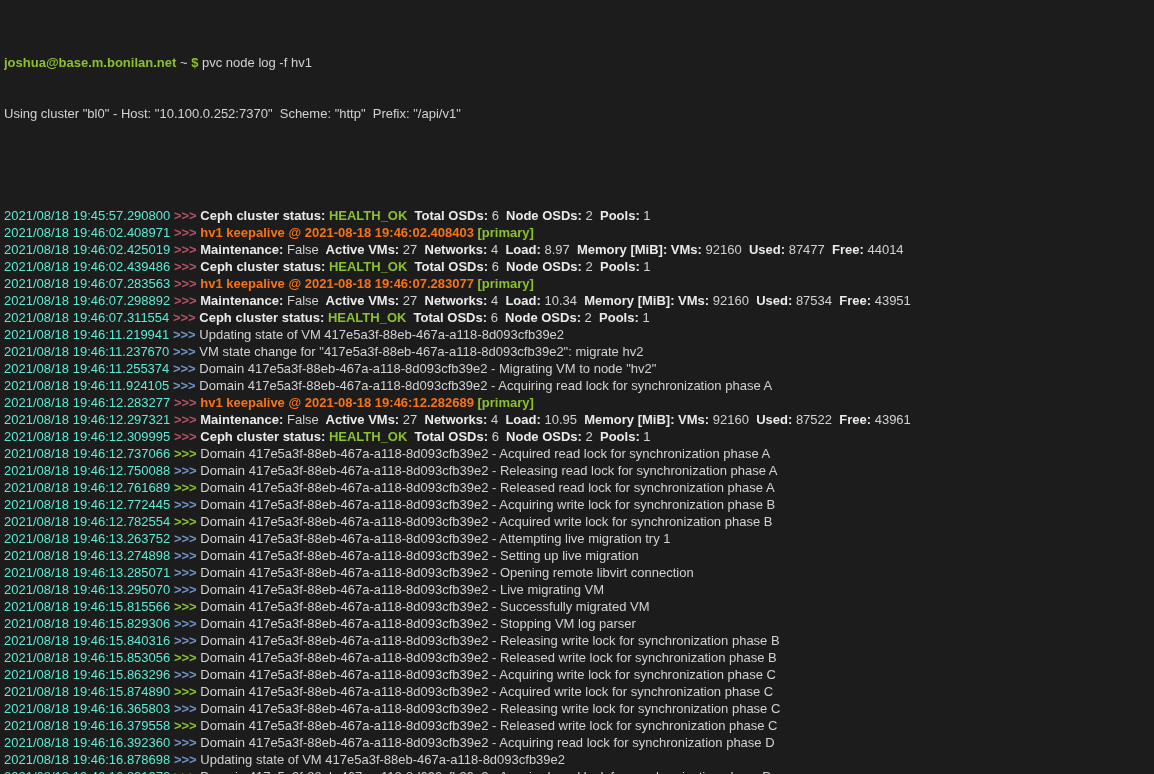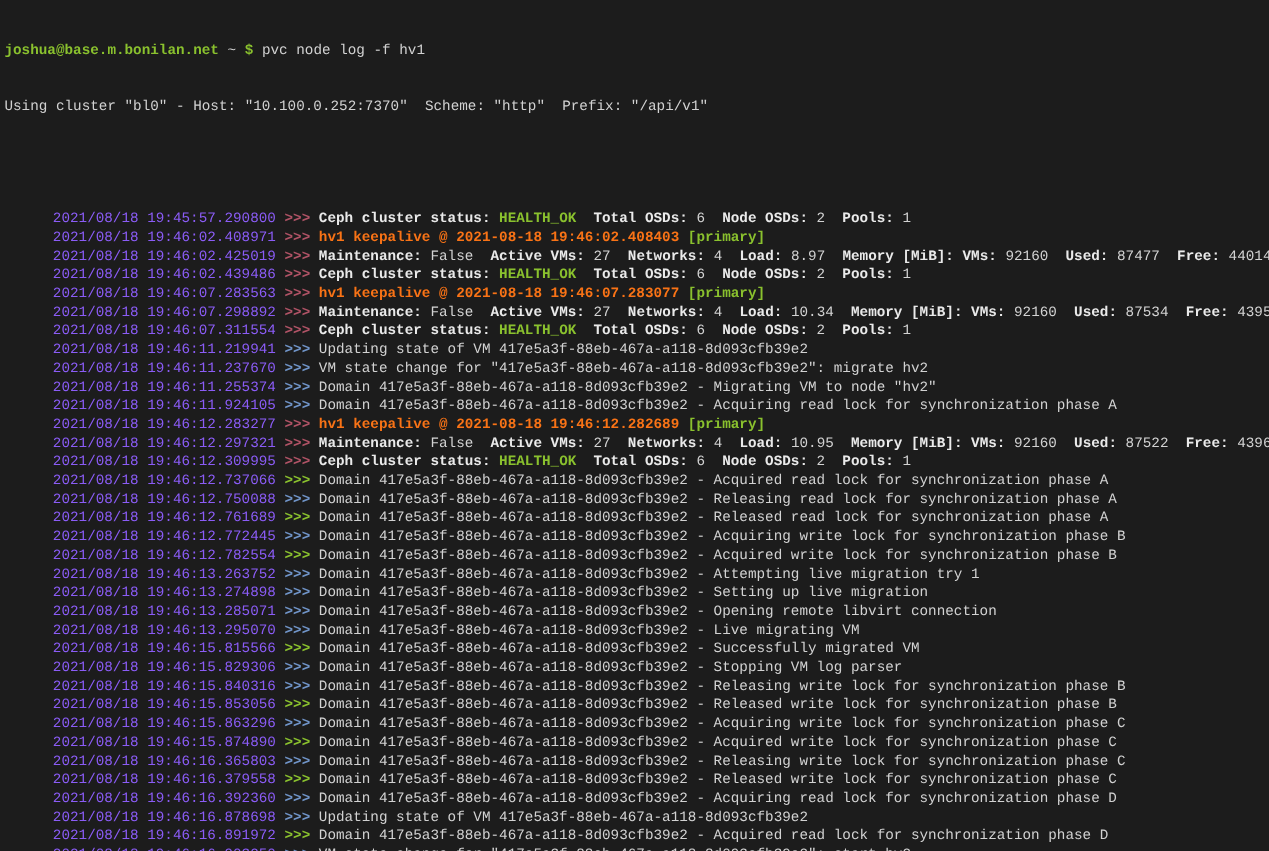--- a/index.html
+++ b/index.html
@@ -4,37 +4,37 @@
 <style>
   html, body { margin: 0; padding: 0; }
   body {
     width: 1154px; height: 774px;
     background: #1c1c1c;
     overflow: hidden;
   }
   .terminal {
     box-sizing: border-box;
     width: 1154px; height: 774px;
-    padding: 3px 0 0 4px;
-    font-family: Liberation Mono, monospace;
+    padding: 20px 0 0 4px;
+    font-family: Liberation Sans, sans-serif;
     font-size: 13px;
     line-height: 17px;
     color: #d2d2d2;
     white-space: pre;
   }
   .row { height: 17px; overflow: hidden; }
   .b { font-weight: bold; }
   .lbl { font-weight: bold; color: #eaeaea; }
   .val { color: #d2d2d2; }
   .green { color: #8ac12e; }
   .purple { color: #f97316; }
   .m-rose { color: #b05366; }
   .m-blue { color: #7094c8; }
   .m-green { color: #8ac12e; }
-  .ts { color: #8b5cf6; margin-left: 44px; }
+  .ts { color: #5eead4; }
 </style>
 </head>
 <body>
 
 <div class="terminal">
   <div class="row"><span class="green b">joshua@base.m.bonilan.net</span> <span class="val">~</span> <span class="green b">$</span> <span class="val">pvc node log -f hv1</span></div>
   <div class="row">Using cluster "bl0" - Host: "10.100.0.252:7370"  Scheme: "http"  Prefix: "/api/v1"</div>
   <div class="row"></div>
   <div><div class="row"><span class="ts">2021/08/18 19:45:57.290800 </span><span class="m-rose b">&gt;&gt;&gt; </span><span><span class="lbl">Ceph cluster status: </span><span class="green b">HEALTH_OK</span><span class="lbl">  Total OSDs: </span><span class="val">6</span><span class="lbl">  Node OSDs: </span><span class="val">2</span><span class="lbl">  Pools: </span><span class="val">1</span></span></div><div class="row"><span class="ts">2021/08/18 19:46:02.408971 </span><span class="m-rose b">&gt;&gt;&gt; </span><span><span class="purple b">hv1 keepalive @ 2021-08-18 19:46:02.408403 </span><span class="green b">[primary]</span></span></div><div class="row"><span class="ts">2021/08/18 19:46:02.425019 </span><span class="m-rose b">&gt;&gt;&gt; </span><span><span class="lbl">Maintenance: </span><span class="val">False</span><span class="lbl">  Active VMs: </span><span class="val">27</span><span class="lbl">  Networks: </span><span class="val">4</span><span class="lbl">  Load: </span><span class="val">8.97</span><span class="lbl">  Memory [MiB]: VMs: </span><span class="val">92160</span><span class="lbl">  Used: </span><span class="val">87477</span><span class="lbl">  Free: </span><span class="val">44014</span></span></div><div class="row"><span class="ts">2021/08/18 19:46:02.439486 </span><span class="m-rose b">&gt;&gt;&gt; </span><span><span class="lbl">Ceph cluster status: </span><span class="green b">HEALTH_OK</span><span class="lbl">  Total OSDs: </span><span class="val">6</span><span class="lbl">  Node OSDs: </span><span class="val">2</span><span class="lbl">  Pools: </span><span class="val">1</span></span></div><div class="row"><span class="ts">2021/08/18 19:46:07.283563 </span><span class="m-rose b">&gt;&gt;&gt; </span><span><span class="purple b">hv1 keepalive @ 2021-08-18 19:46:07.283077 </span><span class="green b">[primary]</span></span></div><div class="row"><span class="ts">2021/08/18 19:46:07.298892 </span><span class="m-rose b">&gt;&gt;&gt; </span><span><span class="lbl">Maintenance: </span><span class="val">False</span><span class="lbl">  Active VMs: </span><span class="val">27</span><span class="lbl">  Networks: </span><span class="val">4</span><span class="lbl">  Load: </span><span class="val">10.34</span><span class="lbl">  Memory [MiB]: VMs: </span><span class="val">92160</span><span class="lbl">  Used: </span><span class="val">87534</span><span class="lbl">  Free: </span><span class="val">43951</span></span></div><div class="row"><span class="ts">2021/08/18 19:46:07.311554 </span><span class="m-rose b">&gt;&gt;&gt; </span><span><span class="lbl">Ceph cluster status: </span><span class="green b">HEALTH_OK</span><span class="lbl">  Total OSDs: </span><span class="val">6</span><span class="lbl">  Node OSDs: </span><span class="val">2</span><span class="lbl">  Pools: </span><span class="val">1</span></span></div><div class="row"><span class="ts">2021/08/18 19:46:11.219941 </span><span class="m-blue b">&gt;&gt;&gt; </span><span><span class="val">Updating state of VM 417e5a3f-88eb-467a-a118-8d093cfb39e2</span></span></div><div class="row"><span class="ts">2021/08/18 19:46:11.237670 </span><span class="m-blue b">&gt;&gt;&gt; </span><span><span class="val">VM state change for "417e5a3f-88eb-467a-a118-8d093cfb39e2": migrate hv2</span></span></div><div class="row"><span class="ts">2021/08/18 19:46:11.255374 </span><span class="m-blue b">&gt;&gt;&gt; </span><span><span class="val">Domain 417e5a3f-88eb-467a-a118-8d093cfb39e2 - Migrating VM to node "hv2"</span></span></div><div class="row"><span class="ts">2021/08/18 19:46:11.924105 </span><span class="m-blue b">&gt;&gt;&gt; </span><span><span class="val">Domain 417e5a3f-88eb-467a-a118-8d093cfb39e2 - Acquiring read lock for synchronization phase A</span></span></div><div class="row"><span class="ts">2021/08/18 19:46:12.283277 </span><span class="m-rose b">&gt;&gt;&gt; </span><span><span class="purple b">hv1 keepalive @ 2021-08-18 19:46:12.282689 </span><span class="green b">[primary]</span></span></div><div class="row"><span class="ts">2021/08/18 19:46:12.297321 </span><span class="m-rose b">&gt;&gt;&gt; </span><span><span class="lbl">Maintenance: </span><span class="val">False</span><span class="lbl">  Active VMs: </span><span class="val">27</span><span class="lbl">  Networks: </span><span class="val">4</span><span class="lbl">  Load: </span><span class="val">10.95</span><span class="lbl">  Memory [MiB]: VMs: </span><span class="val">92160</span><span class="lbl">  Used: </span><span class="val">87522</span><span class="lbl">  Free: </span><span class="val">43961</span></span></div><div class="row"><span class="ts">2021/08/18 19:46:12.309995 </span><span class="m-rose b">&gt;&gt;&gt; </span><span><span class="lbl">Ceph cluster status: </span><span class="green b">HEALTH_OK</span><span class="lbl">  Total OSDs: </span><span class="val">6</span><span class="lbl">  Node OSDs: </span><span class="val">2</span><span class="lbl">  Pools: </span><span class="val">1</span></span></div><div class="row"><span class="ts">2021/08/18 19:46:12.737066 </span><span class="m-green b">&gt;&gt;&gt; </span><span><span class="val">Domain 417e5a3f-88eb-467a-a118-8d093cfb39e2 - Acquired read lock for synchronization phase A</span></span></div><div class="row"><span class="ts">2021/08/18 19:46:12.750088 </span><span class="m-blue b">&gt;&gt;&gt; </span><span><span class="val">Domain 417e5a3f-88eb-467a-a118-8d093cfb39e2 - Releasing read lock for synchronization phase A</span></span></div><div class="row"><span class="ts">2021/08/18 19:46:12.761689 </span><span class="m-green b">&gt;&gt;&gt; </span><span><span class="val">Domain 417e5a3f-88eb-467a-a118-8d093cfb39e2 - Released read lock for synchronization phase A</span></span></div><div class="row"><span class="ts">2021/08/18 19:46:12.772445 </span><span class="m-blue b">&gt;&gt;&gt; </span><span><span class="val">Domain 417e5a3f-88eb-467a-a118-8d093cfb39e2 - Acquiring write lock for synchronization phase B</span></span></div><div class="row"><span class="ts">2021/08/18 19:46:12.782554 </span><span class="m-green b">&gt;&gt;&gt; </span><span><span class="val">Domain 417e5a3f-88eb-467a-a118-8d093cfb39e2 - Acquired write lock for synchronization phase B</span></span></div><div class="row"><span class="ts">2021/08/18 19:46:13.263752 </span><span class="m-blue b">&gt;&gt;&gt; </span><span><span class="val">Domain 417e5a3f-88eb-467a-a118-8d093cfb39e2 - Attempting live migration try 1</span></span></div><div class="row"><span class="ts">2021/08/18 19:46:13.274898 </span><span class="m-blue b">&gt;&gt;&gt; </span><span><span class="val">Domain 417e5a3f-88eb-467a-a118-8d093cfb39e2 - Setting up live migration</span></span></div><div class="row"><span class="ts">2021/08/18 19:46:13.285071 </span><span class="m-blue b">&gt;&gt;&gt; </span><span><span class="val">Domain 417e5a3f-88eb-467a-a118-8d093cfb39e2 - Opening remote libvirt connection</span></span></div><div class="row"><span class="ts">2021/08/18 19:46:13.295070 </span><span class="m-blue b">&gt;&gt;&gt; </span><span><span class="val">Domain 417e5a3f-88eb-467a-a118-8d093cfb39e2 - Live migrating VM</span></span></div><div class="row"><span class="ts">2021/08/18 19:46:15.815566 </span><span class="m-green b">&gt;&gt;&gt; </span><span><span class="val">Domain 417e5a3f-88eb-467a-a118-8d093cfb39e2 - Successfully migrated VM</span></span></div><div class="row"><span class="ts">2021/08/18 19:46:15.829306 </span><span class="m-blue b">&gt;&gt;&gt; </span><span><span class="val">Domain 417e5a3f-88eb-467a-a118-8d093cfb39e2 - Stopping VM log parser</span></span></div><div class="row"><span class="ts">2021/08/18 19:46:15.840316 </span><span class="m-blue b">&gt;&gt;&gt; </span><span><span class="val">Domain 417e5a3f-88eb-467a-a118-8d093cfb39e2 - Releasing write lock for synchronization phase B</span></span></div><div class="row"><span class="ts">2021/08/18 19:46:15.853056 </span><span class="m-green b">&gt;&gt;&gt; </span><span><span class="val">Domain 417e5a3f-88eb-467a-a118-8d093cfb39e2 - Released write lock for synchronization phase B</span></span></div><div class="row"><span class="ts">2021/08/18 19:46:15.863296 </span><span class="m-blue b">&gt;&gt;&gt; </span><span><span class="val">Domain 417e5a3f-88eb-467a-a118-8d093cfb39e2 - Acquiring write lock for synchronization phase C</span></span></div><div class="row"><span class="ts">2021/08/18 19:46:15.874890 </span><span class="m-green b">&gt;&gt;&gt; </span><span><span class="val">Domain 417e5a3f-88eb-467a-a118-8d093cfb39e2 - Acquired write lock for synchronization phase C</span></span></div><div class="row"><span class="ts">2021/08/18 19:46:16.365803 </span><span class="m-blue b">&gt;&gt;&gt; </span><span><span class="val">Domain 417e5a3f-88eb-467a-a118-8d093cfb39e2 - Releasing write lock for synchronization phase C</span></span></div><div class="row"><span class="ts">2021/08/18 19:46:16.379558 </span><span class="m-green b">&gt;&gt;&gt; </span><span><span class="val">Domain 417e5a3f-88eb-467a-a118-8d093cfb39e2 - Released write lock for synchronization phase C</span></span></div><div class="row"><span class="ts">2021/08/18 19:46:16.392360 </span><span class="m-blue b">&gt;&gt;&gt; </span><span><span class="val">Domain 417e5a3f-88eb-467a-a118-8d093cfb39e2 - Acquiring read lock for synchronization phase D</span></span></div><div class="row"><span class="ts">2021/08/18 19:46:16.878698 </span><span class="m-blue b">&gt;&gt;&gt; </span><span><span class="val">Updating state of VM 417e5a3f-88eb-467a-a118-8d093cfb39e2</span></span></div><div class="row"><span class="ts">2021/08/18 19:46:16.891972 </span><span class="m-green b">&gt;&gt;&gt; </span><span><span class="val">Domain 417e5a3f-88eb-467a-a118-8d093cfb39e2 - Acquired read lock for synchronization phase D</span></span></div><div class="row"><span class="ts">2021/08/18 19:46:16.903250 </span><span class="m-blue b">&gt;&gt;&gt; </span><span><span class="val">VM state change for "417e5a3f-88eb-467a-a118-8d093cfb39e2": start hv2</span></span></div></div>
   

